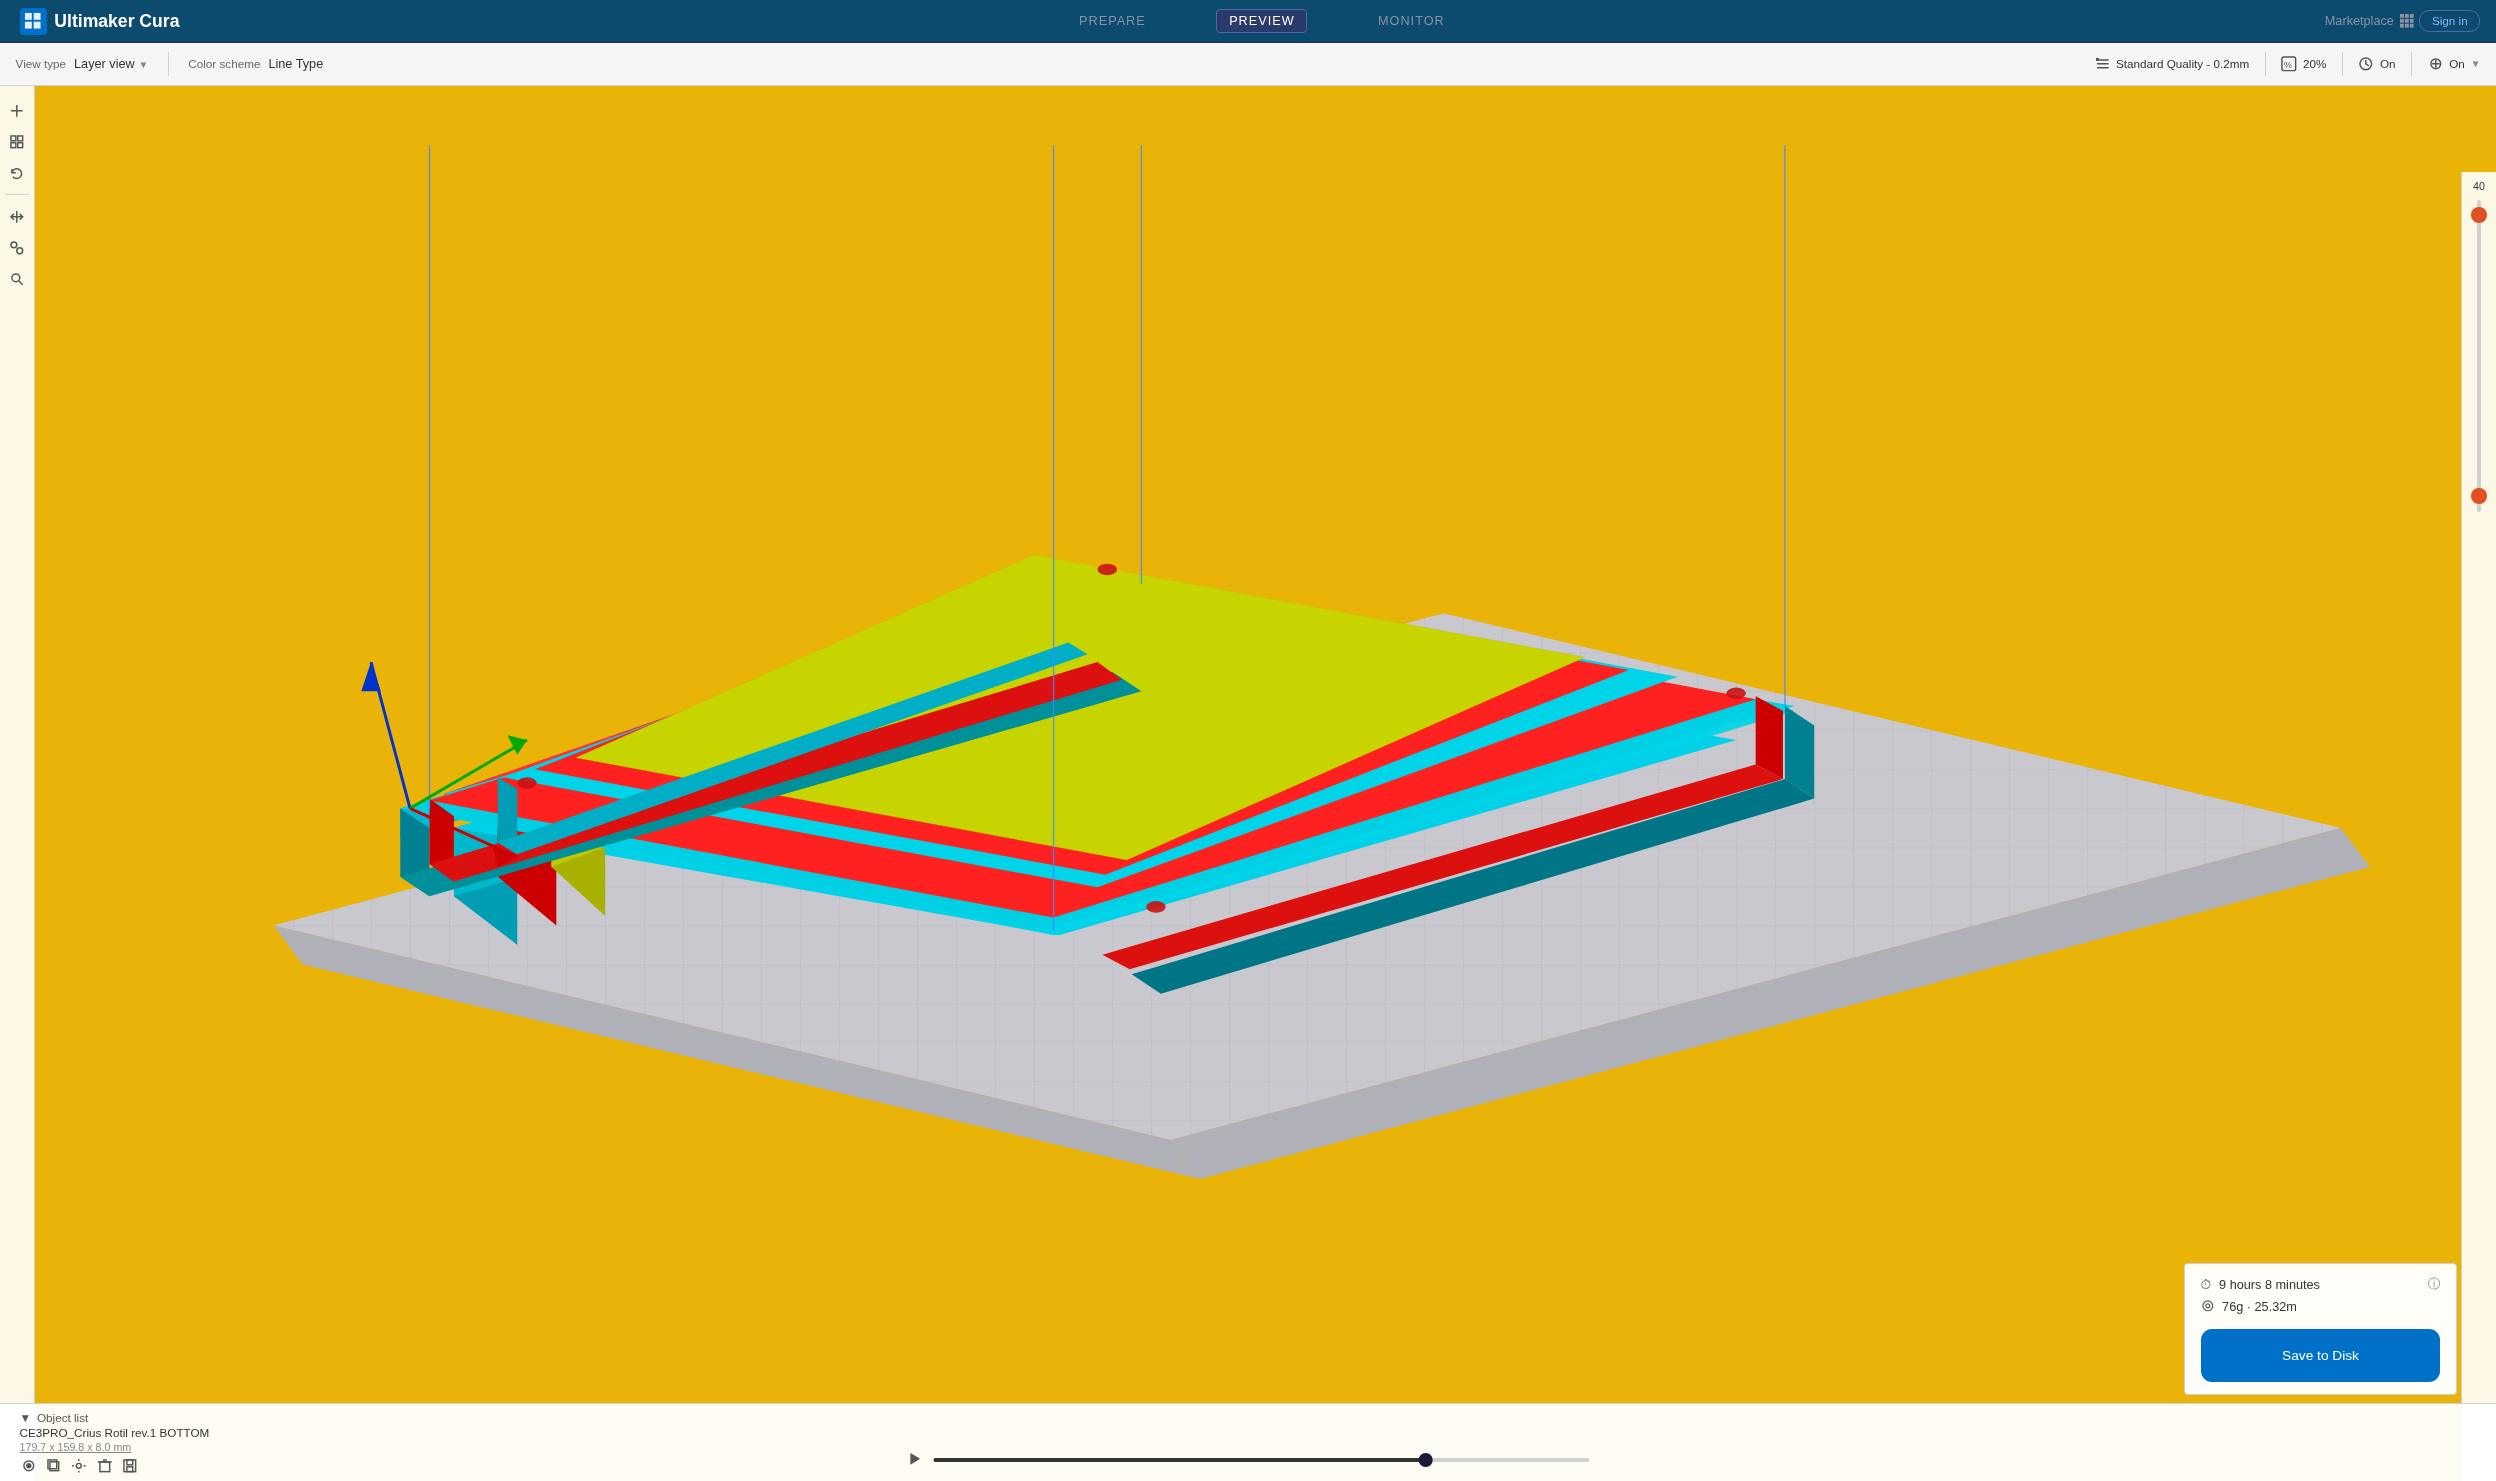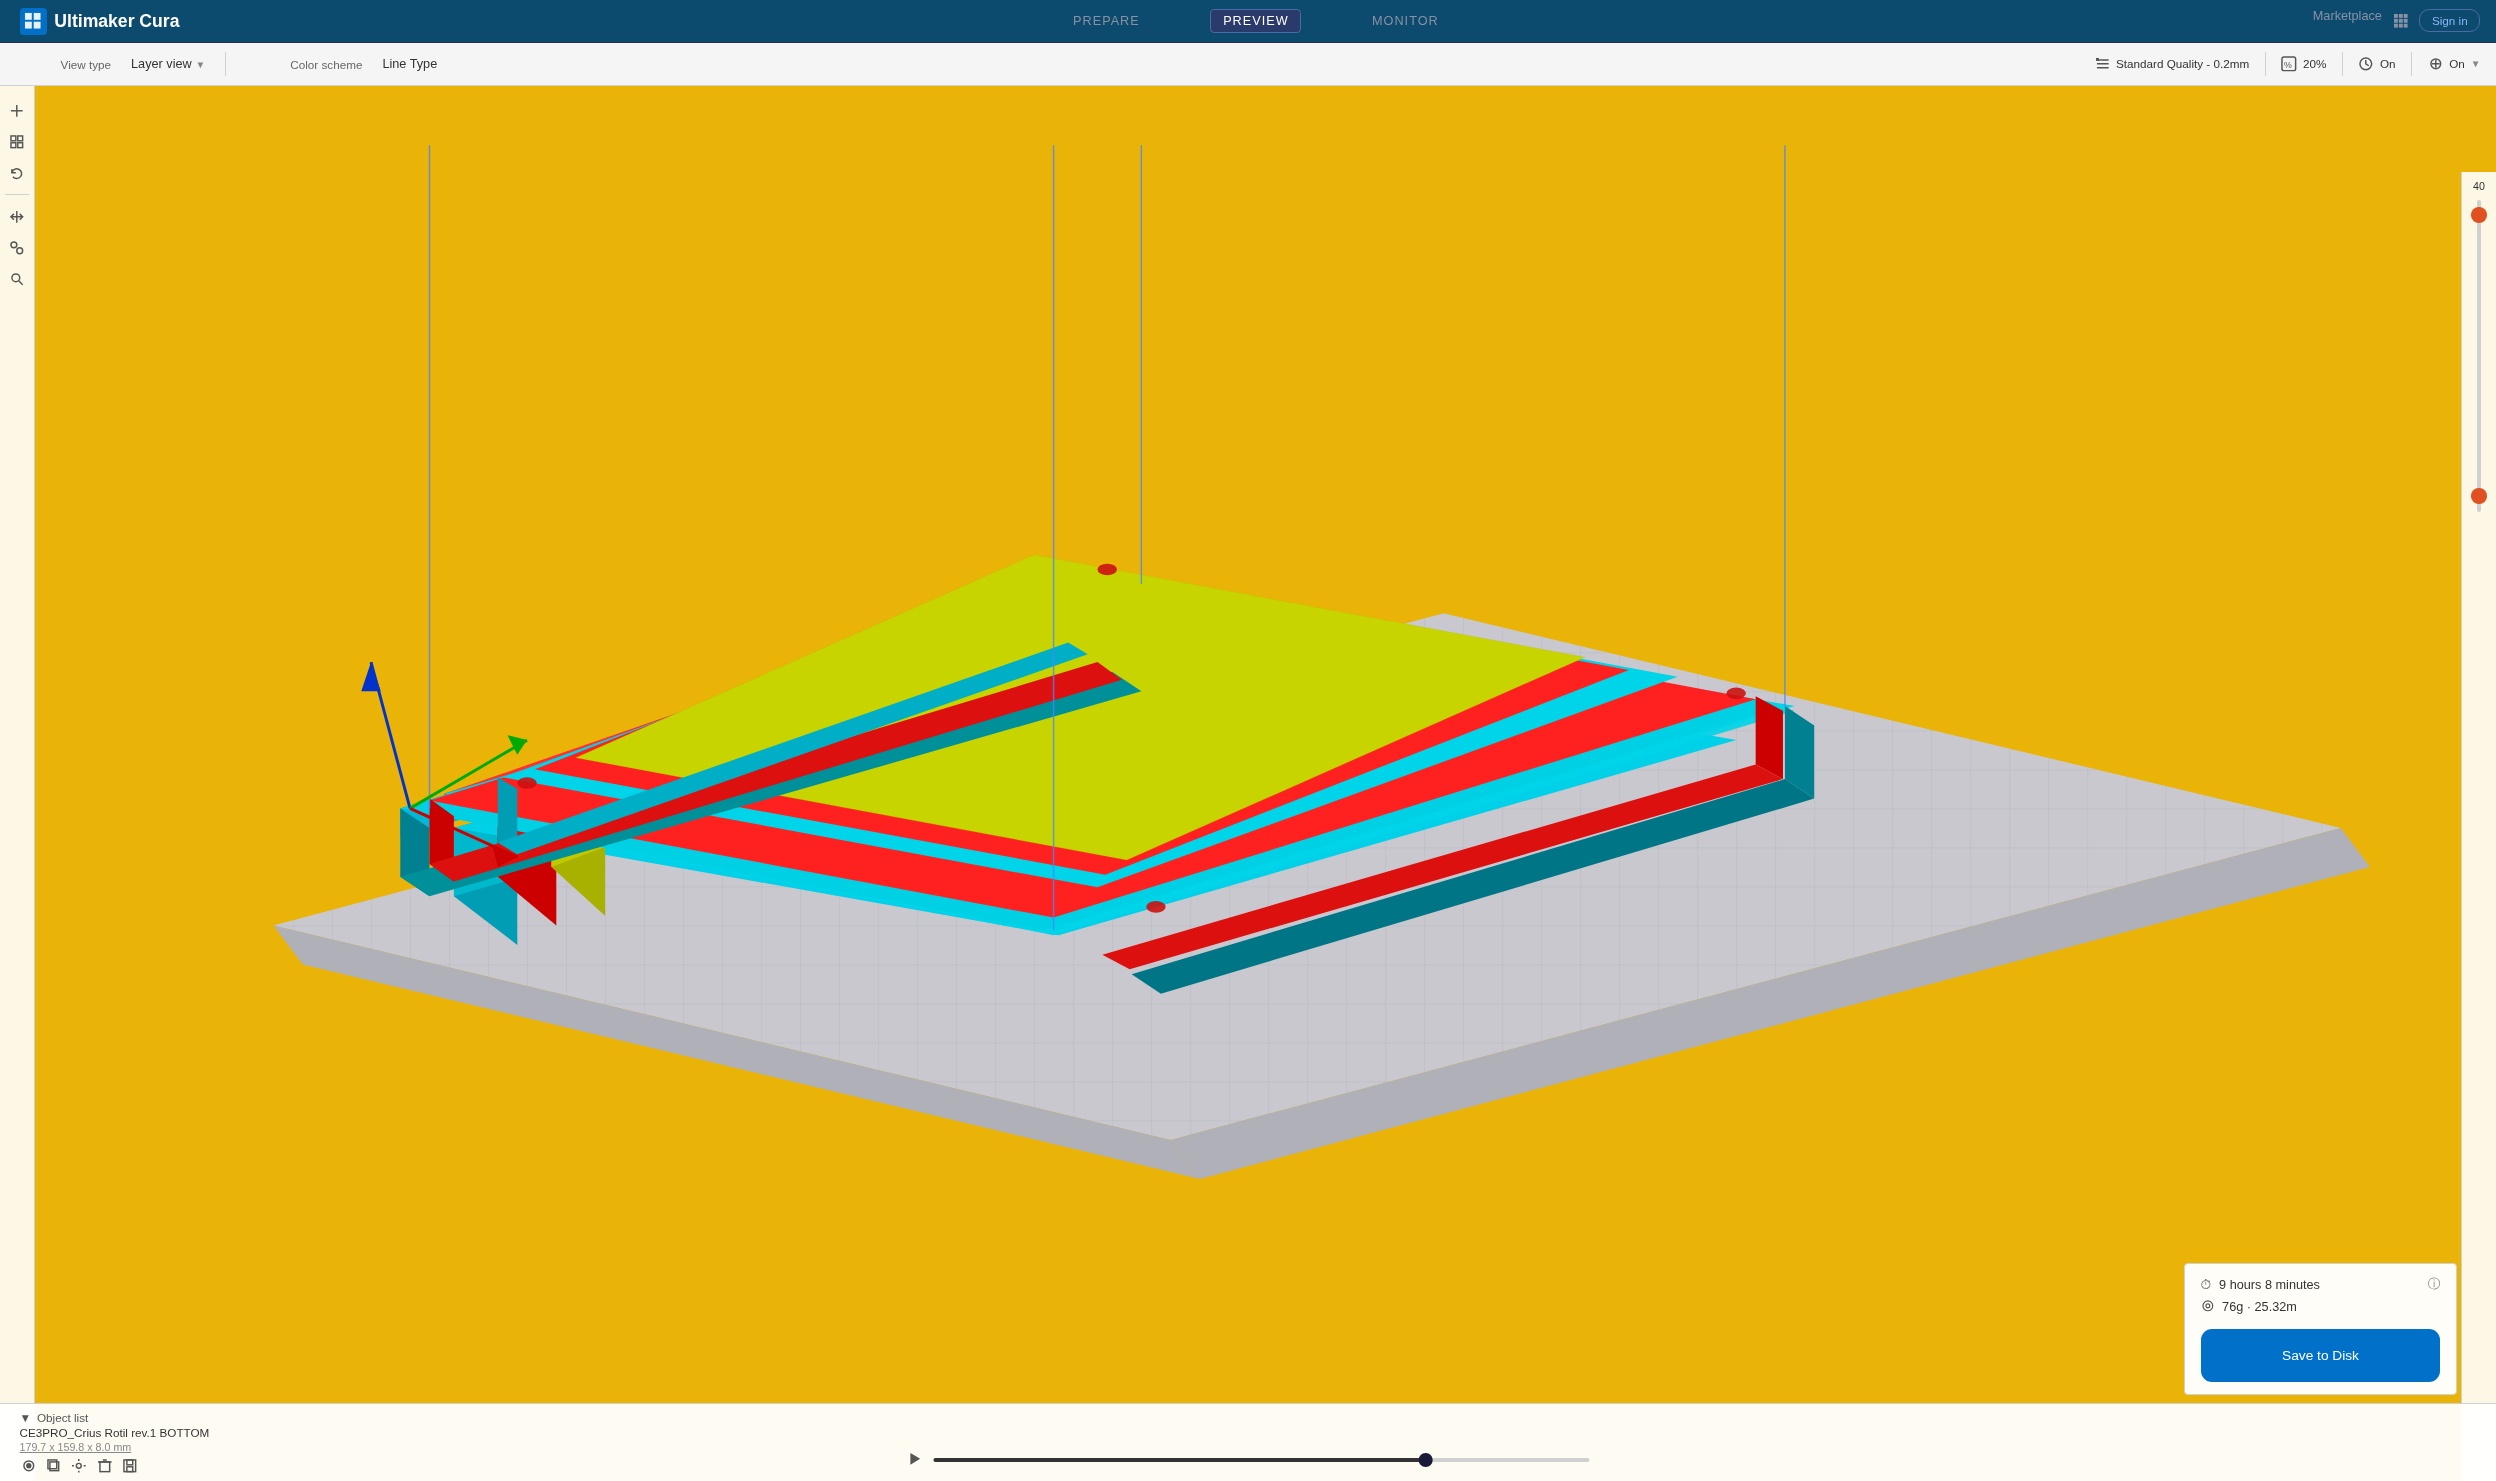--- a/index.html
+++ b/index.html
@@ -11,32 +11,32 @@
       position: absolute; top: 0; left: 0; z-index: 100; border-bottom: 1px solid #2a2f4a;
     }
     #logo-area {
       display: flex; align-items: center; padding: 0 19.5px; gap: 7.8px;
     }
     #logo-icon { width: 27px; height: 27px; background: #0070c9; border-radius: 3.9px; display: flex; align-items: center; justify-content: center; }
     #logo-text { color: #ffffff; font-size: 17.6px; font-weight: 600; }
     #nav-center { flex: 1; display: flex; align-items: center; justify-content: center; gap: 59px; }
     .nav-tab { color: #8892a4; font-size: 12.7px; font-weight: 500; cursor: pointer; letter-spacing: 1px; text-transform: uppercase; padding: 3.9px 11.7px; border-radius: 3.9px; }
     .nav-tab.active { color: #ffffff; background: #2a3a6a; border: 1px solid #4a6aaa; }
-    #nav-right { display: flex; align-items: flex-start; gap: 7px; padding-right: 15.6px; }
+    #nav-right { display: flex; align-items: center; gap: 1px; padding-right: 15.6px; }
     #marketplace-btn { color: #8892a4; font-size: 12.7px; cursor: pointer; }
     #grid-icon-btn { color: #8892a4; font-size: 15.6px; cursor: pointer; width: 23.4px; height: 23.4px; display: flex; align-items: center; justify-content: center; }
     #signin-btn { background: transparent; border: 1px solid #4a6aaa; color: #8ab4f8; font-size: 11.7px; padding: 3.9px 11.7px; border-radius: 10px; cursor: pointer; }
 
     
     #toolbar {
       width: 100%; height: 43px; background: #f5f5f5; display: flex; align-items: center;
       position: absolute; top: 43px; left: 0; z-index: 90; border-bottom: 1px solid #d0d0d0;
       padding: 0 15.6px; gap: 19.5px;
     }
-    .toolbar-section { display: flex; align-items: center; gap: 20px; margin-left: 45px; }
+    .toolbar-section { display: flex; align-items: flex-start; gap: 8px; }
     .toolbar-label { color: #666; font-size: 11.7px; }
     .toolbar-select { display: flex; align-items: center; gap: 3.9px; cursor: pointer; }
     .toolbar-select-text { color: #333; font-size: 12.7px; }
     .toolbar-arrow { color: #888; font-size: 9.8px; }
     .toolbar-divider { width: 1px; height: 23.4px; background: #d0d0d0; }
     #toolbar-right { margin-left: auto; display: flex; align-items: center; gap: 15.6px; }
     .toolbar-right-item { display: flex; align-items: center; gap: 5.9px; color: #333; font-size: 11.7px; cursor: pointer; }
     .toolbar-right-value { font-size: 11.7px; color: #333; font-weight: 500; }
     .toolbar-chevron { color: #888; font-size: 9.8px; }
 

